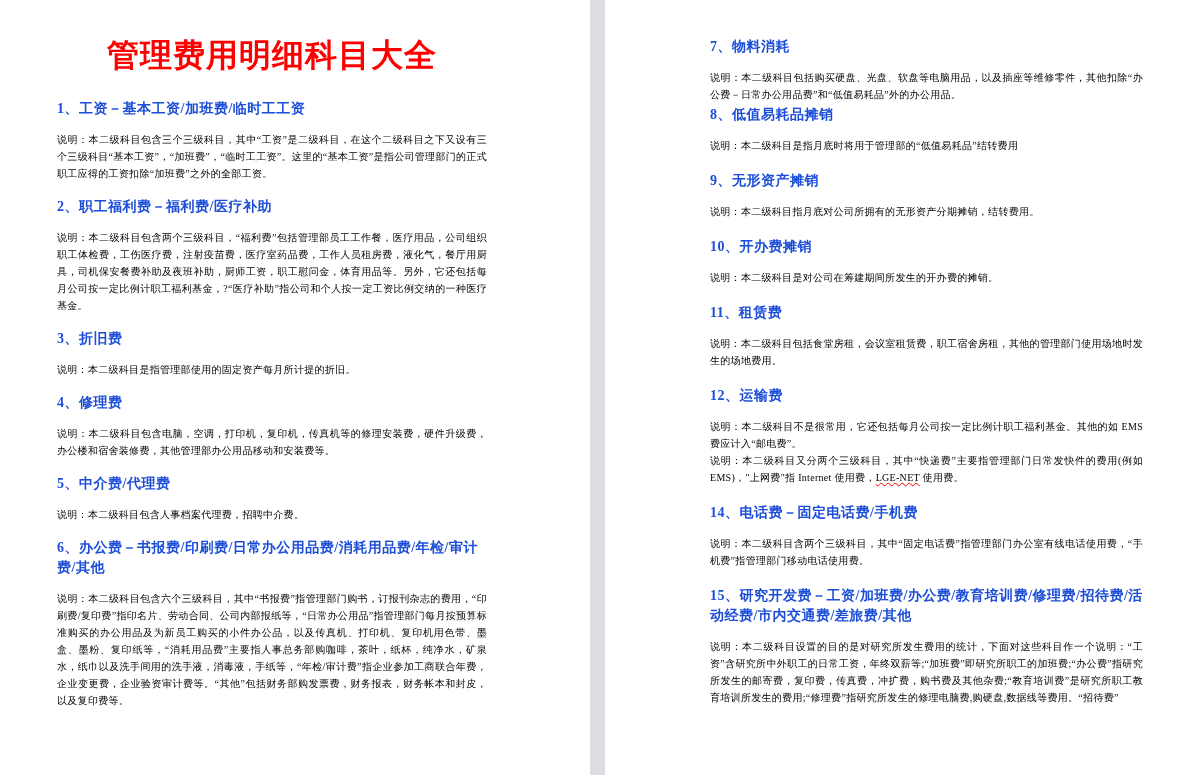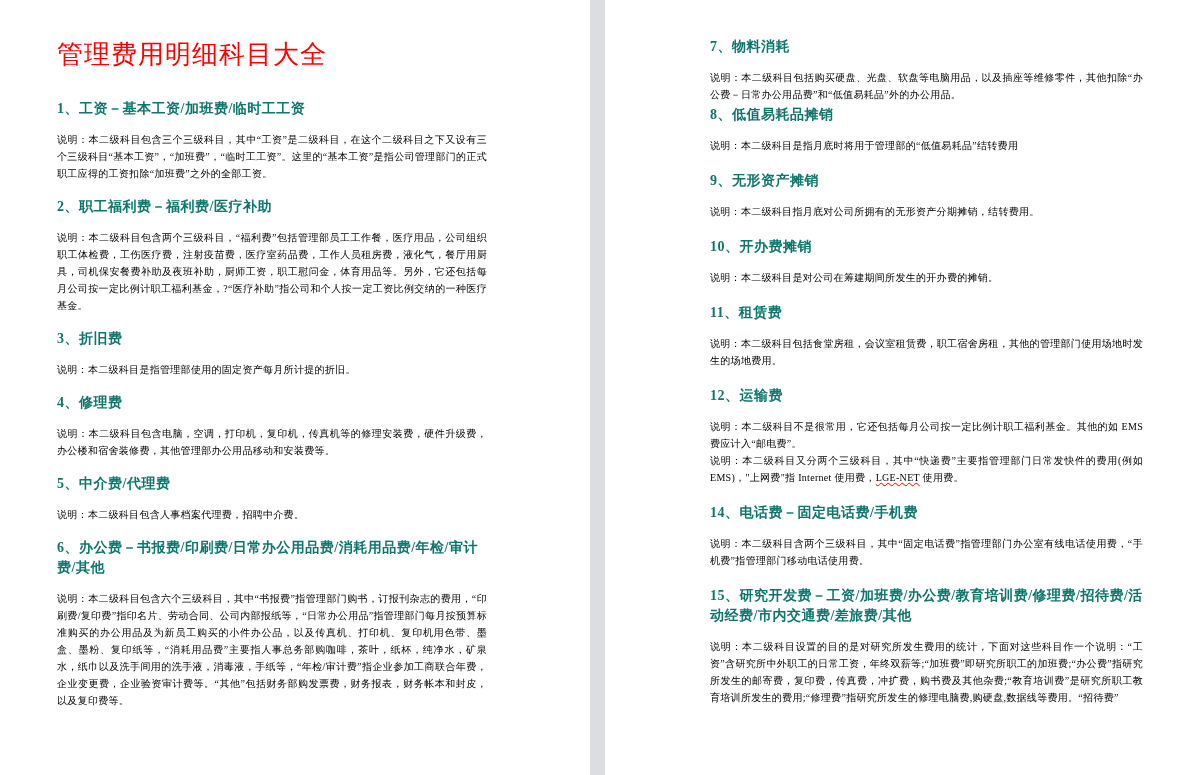--- a/index.html
+++ b/index.html
@@ -7,25 +7,25 @@
     width:1182px;height:775px;overflow:hidden;position:relative;
     background:#ffffff;
     font-family:"Liberation Serif","DejaVu Serif",serif;
     color:#000000;
   }
   .page{position:absolute;top:0;box-sizing:border-box;background:#ffffff;height:775px;}
   .page-1{left:0;width:590px;padding:38px 103px 0 57px;}
   .page-2{left:605px;width:577px;padding:20px 39px 0 105px;}
   .page-gap{position:absolute;top:0;left:590px;width:15px;height:775px;background:#dbdde0;}
   .doc-title{
-    font-size:26px;line-height:34px;font-weight:normal;color:#fe0000;
-    letter-spacing:1px;margin:0 0 27px 0;
+    font-size:32px;line-height:34px;font-weight:bold;color:#fe0000;
+    text-align:center;letter-spacing:1px;margin:0 0 27px 0;
   }
   .sec-h{
-    color:#0f766e;font-weight:bold;font-size:14px;line-height:20px;
+    color:#1d4ed8;font-weight:bold;font-size:14px;line-height:20px;
     margin:15px 0 12px 0;letter-spacing:0.5px;
   }
   .page-2 .sec-h{margin-top:17px;}
   .sec-h.tight{margin-top:2px;}
   .sec-b{
     font-size:10px;line-height:17px;margin:0;text-align:justify;
     letter-spacing:0.3px;
   }
   .squiggle{
     text-decoration-line:underline;

